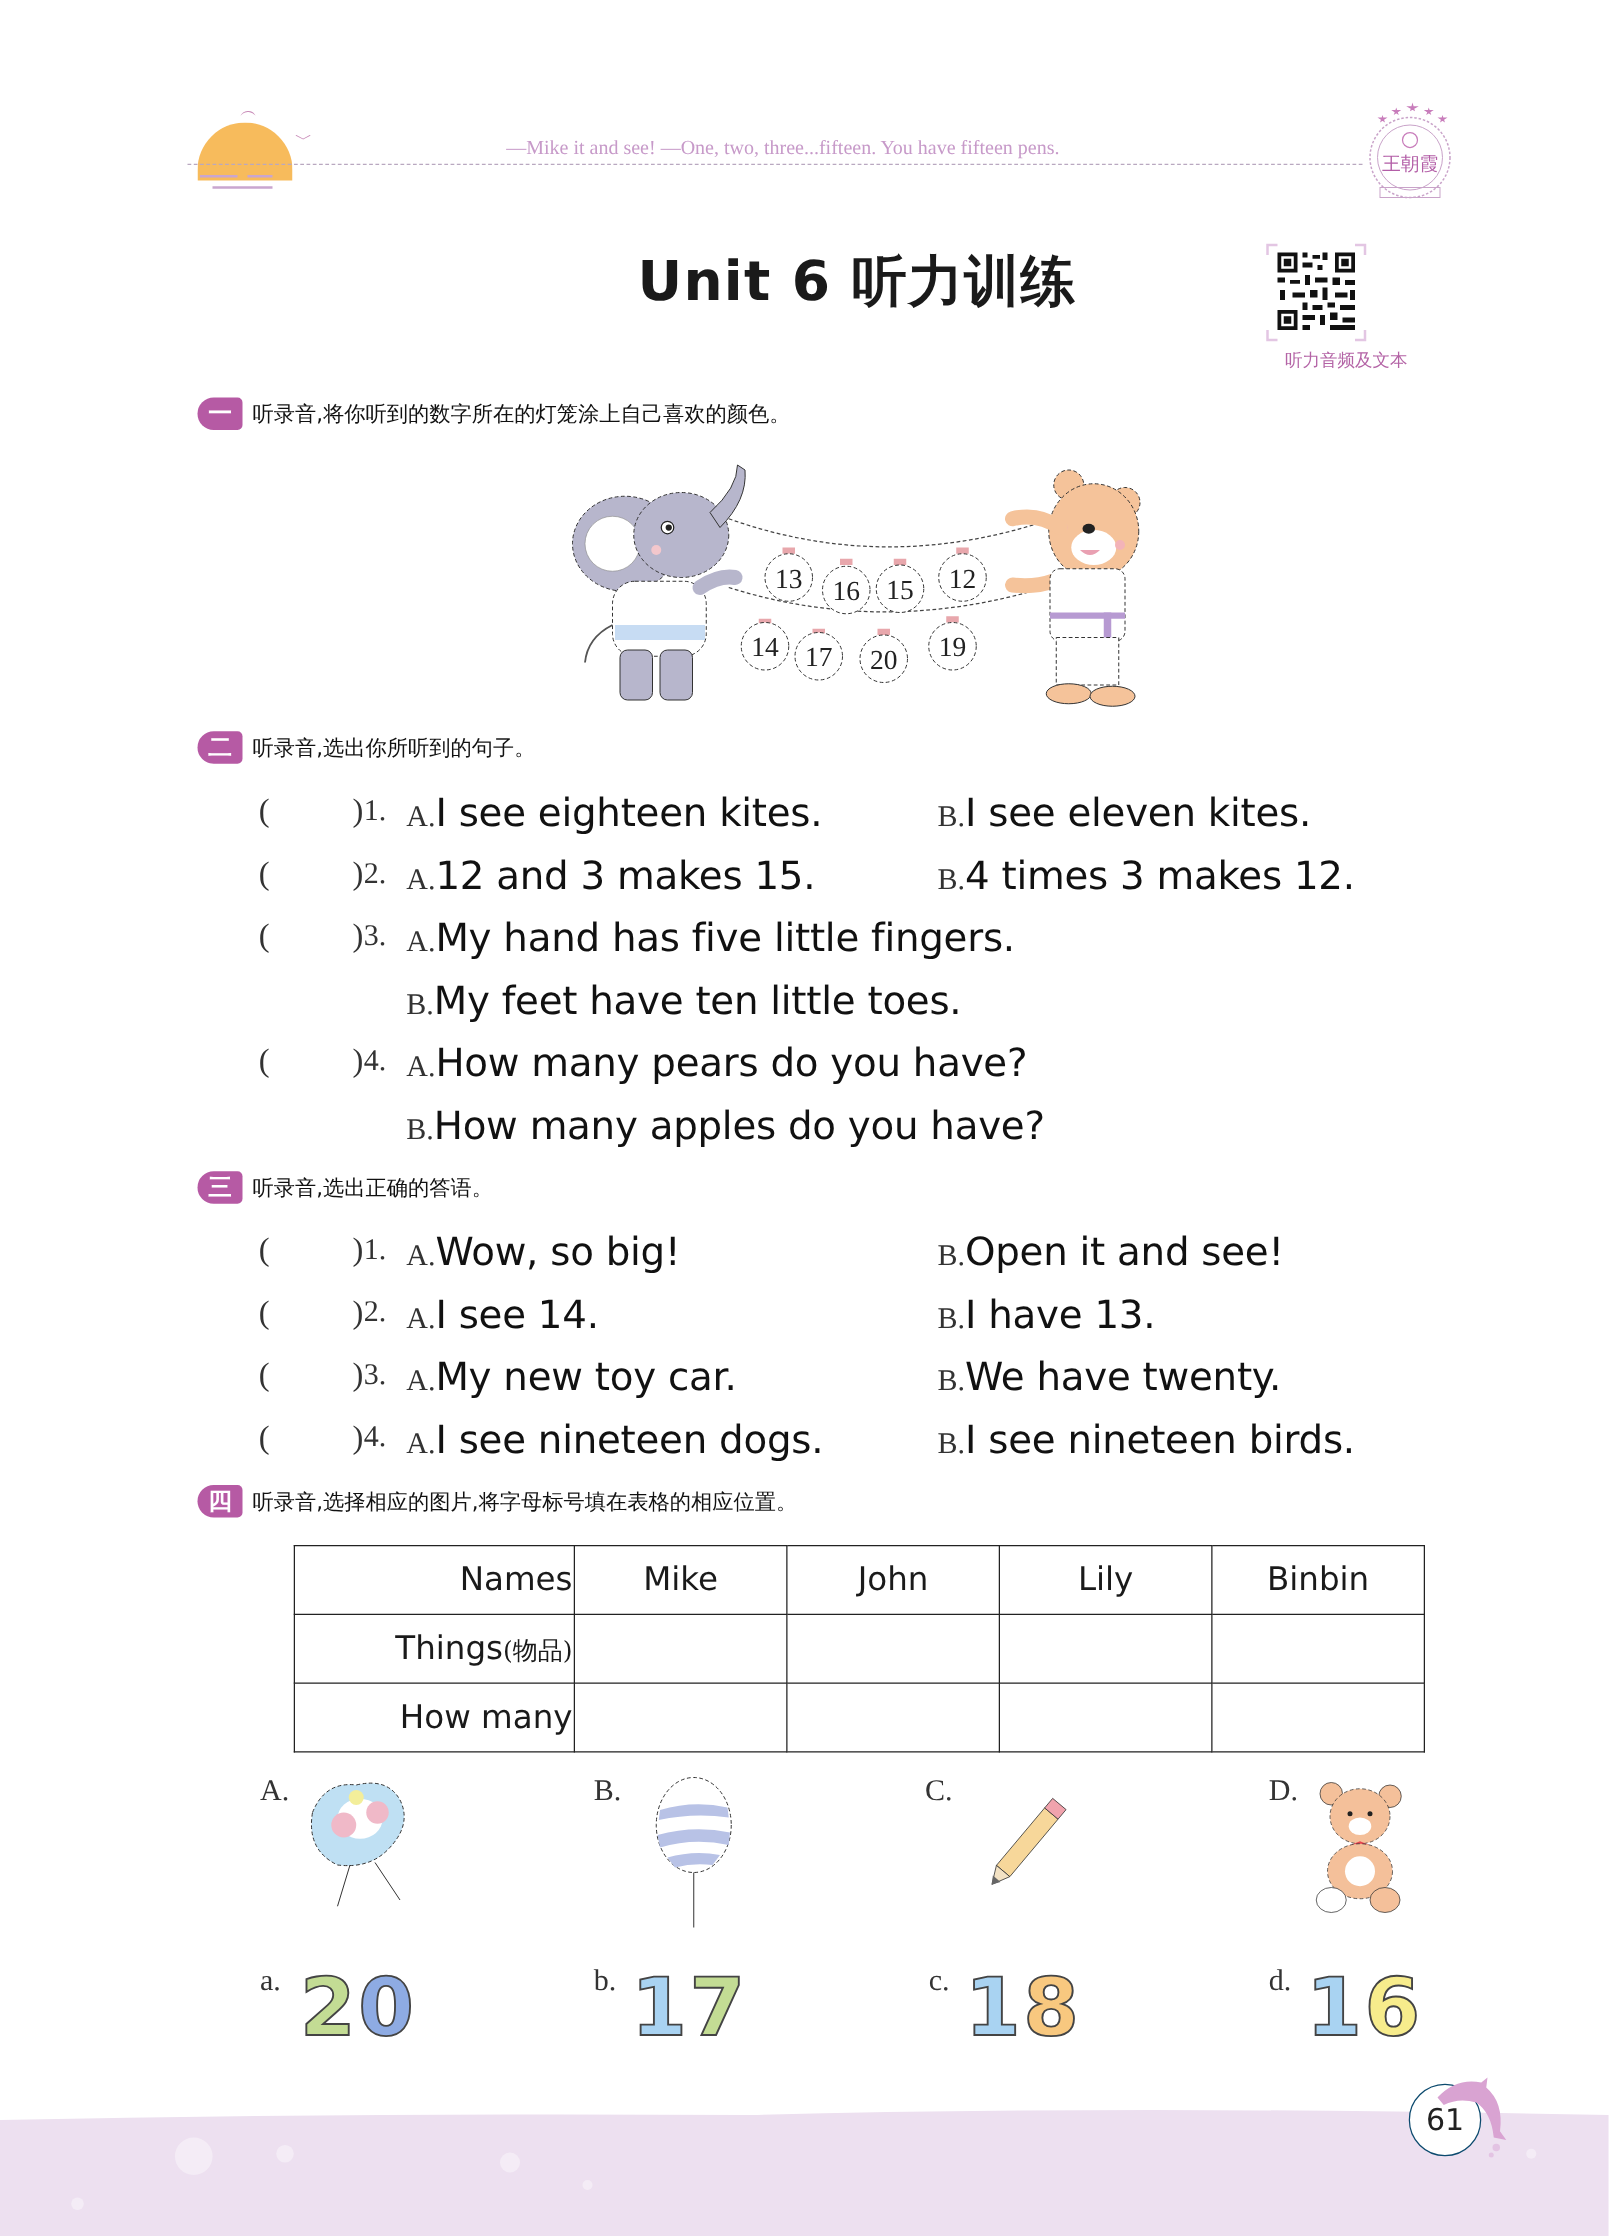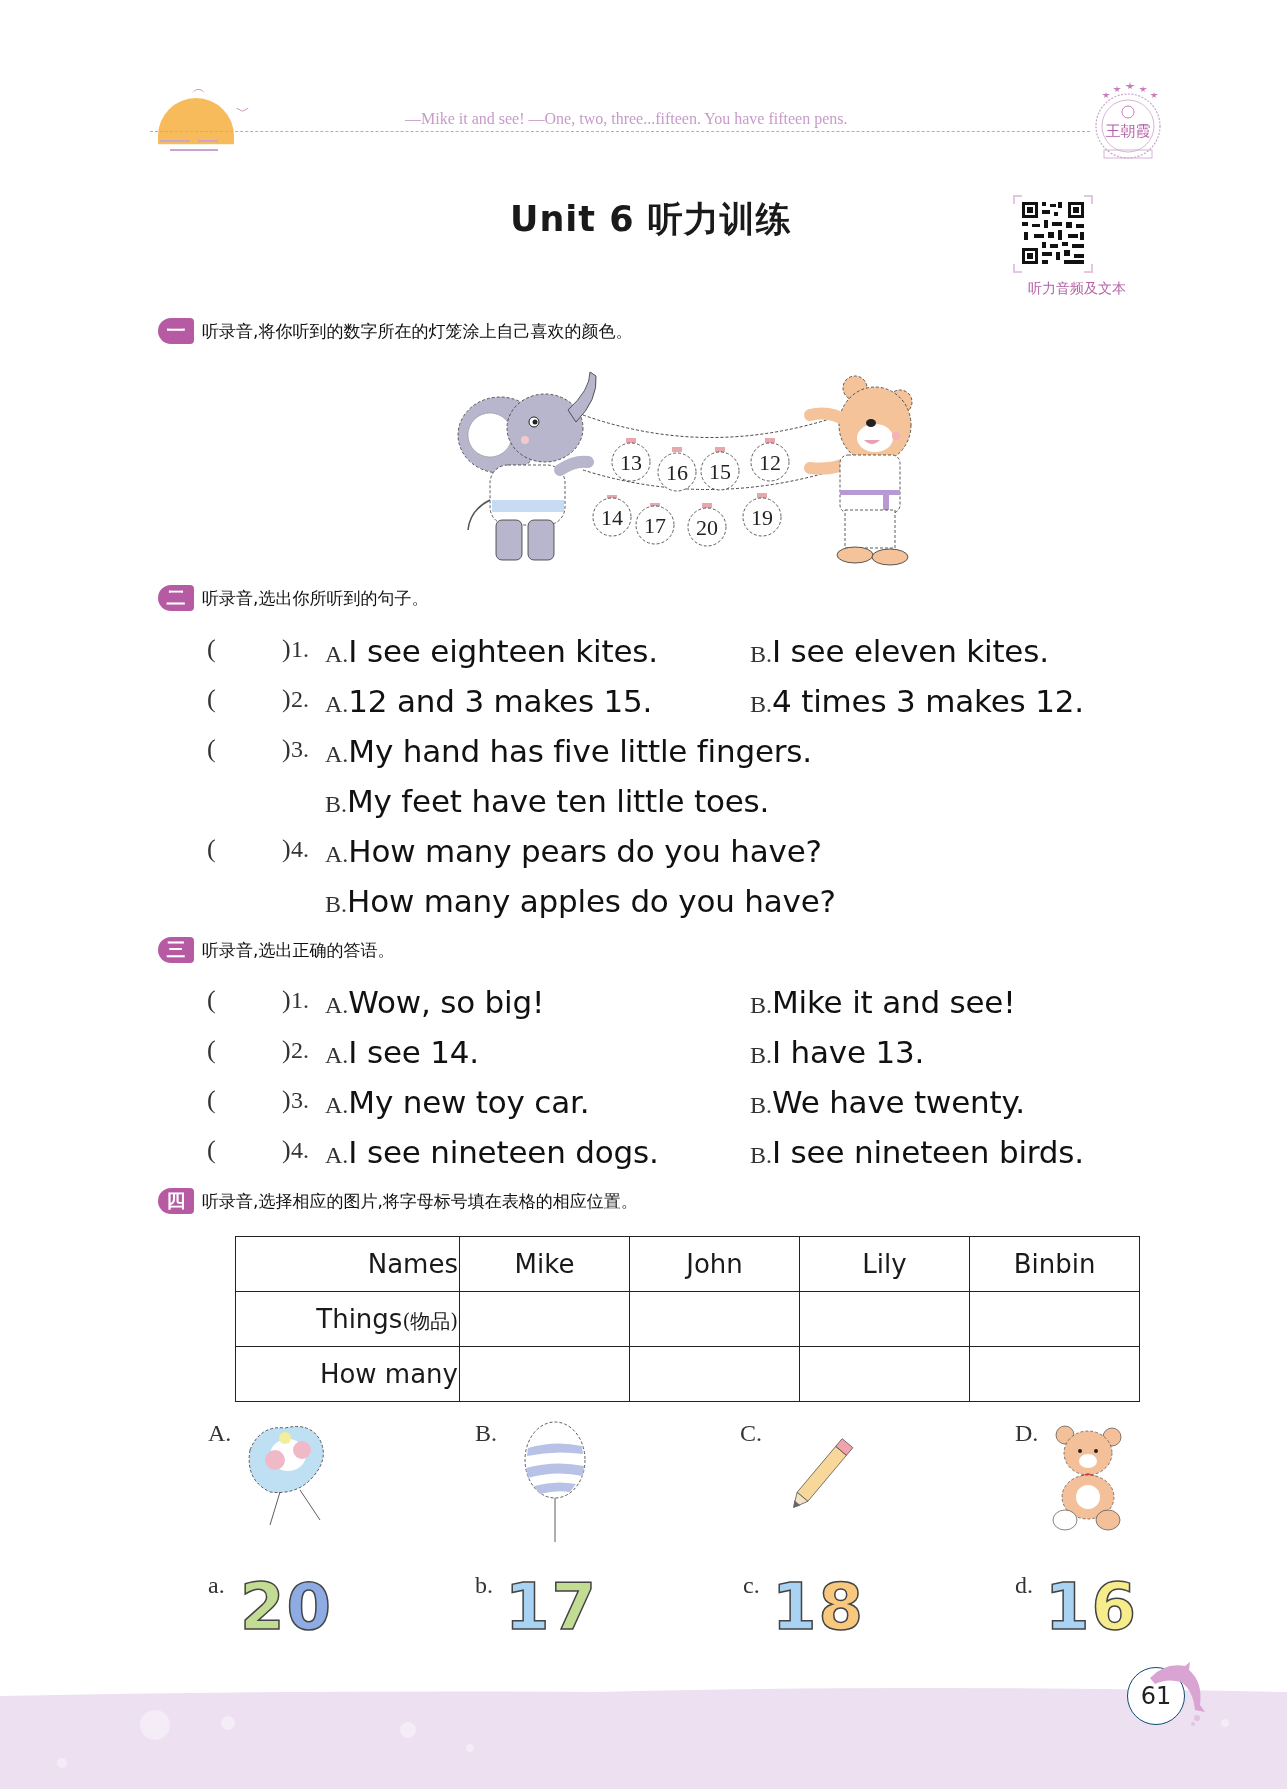--- a/index.html
+++ b/index.html
@@ -11,21 +11,21 @@
   .abs { position: absolute; }
 
   
   .sun { left: 158px; top: 98px; width: 76px; height: 76px; border-radius: 50% 50% 0 0; background: #f7bb5c; clip-path: inset(0 0 39% 0); }
   .sun-line { height: 2px; background: #c9a6cf; }
   .header-line { left: 150px; top: 131px; width: 940px; border-top: 1px dashed #b9a8c0; }
   .header-motto { left: 405px; top: 110px; font-family: "Liberation Serif", serif; font-size: 16px; color: #c79ac9; white-space: nowrap; }
   .bird { font-size: 14px; color: #c98cb9; font-family: "DejaVu Sans", sans-serif; }
   .logo { left: 1090px; top: 80px; width: 76px; height: 84px; }
 
-  .title { left: 510px; top: 196px; font-size: 35px; font-weight: bold; font-family: "DejaVu Sans", sans-serif; letter-spacing: 1px; white-space: nowrap; }
+  .title { left: 510px; top: 196px; font-size: 44px; font-weight: bold; font-family: "DejaVu Sans", sans-serif; letter-spacing: 1px; white-space: nowrap; }
   .qr { left: 1012px; top: 194px; width: 82px; height: 80px; }
   .qr-caption { left: 1000px; top: 280px; font-size: 14px; color: #b464a6; white-space: nowrap; padding-left: 28px; }
 
   
   .sec-head { position: absolute; left: 158px; display: flex; align-items: center; white-space: nowrap; }
   .badge { width: 36px; height: 26px; background: #b65aa4; border-radius: 13px 4px 4px 13px; color: #fff; display: flex; align-items: center; justify-content: center; font-size: 19px; font-weight: bold; margin-right: 8px; }
   .sec-text { font-size: 17px; color: #111; }
 
   
   .q-row { position: absolute; left: 205px; height: 40px; white-space: nowrap; font-size: 27px; }
@@ -255,21 +255,21 @@
 <div class="sec-head" style="top:937px;">
   <span class="badge">三</span>
   <span class="sec-text">听录音,选出正确的答语。</span>
 </div>
 
 <div class="q-row" style="top:981px;">
   <span class="paren paren-open">(</span>
   <span class="paren paren-close">)</span>
   <span class="q-num">1.</span>
   <span class="opt-a"><span class="opt-letter">A.</span><span class="opt-text">Wow, so big!</span></span>
-  <span class="opt-b"><span class="opt-letter">B.</span><span class="opt-text">Mike it and see!</span></span>
+  <span class="opt-b"><span class="opt-letter">B.</span><span class="opt-text">Open it and see!</span></span>
 </div>
 <div class="q-row" style="top:1031px;">
   <span class="paren paren-open">(</span>
   <span class="paren paren-close">)</span>
   <span class="q-num">2.</span>
   <span class="opt-a"><span class="opt-letter">A.</span><span class="opt-text">I see 14.</span></span>
   <span class="opt-b"><span class="opt-letter">B.</span><span class="opt-text">I have 13.</span></span>
 </div>
 <div class="q-row" style="top:1081px;">
   <span class="paren paren-open">(</span>

